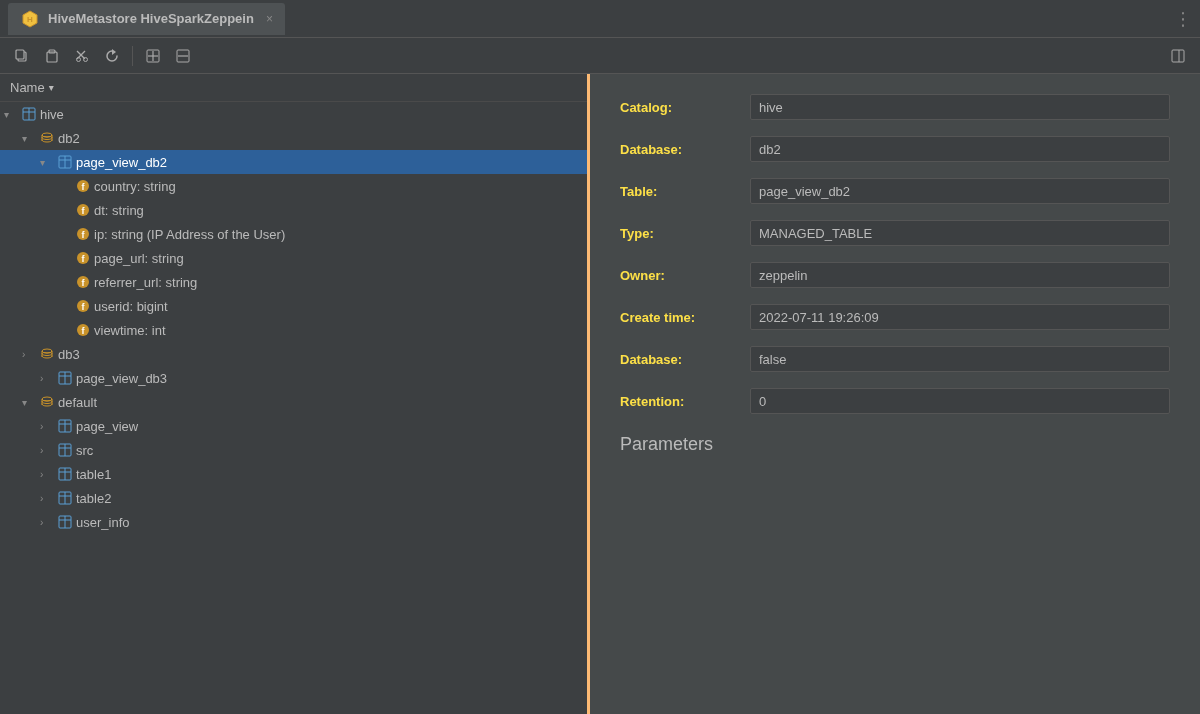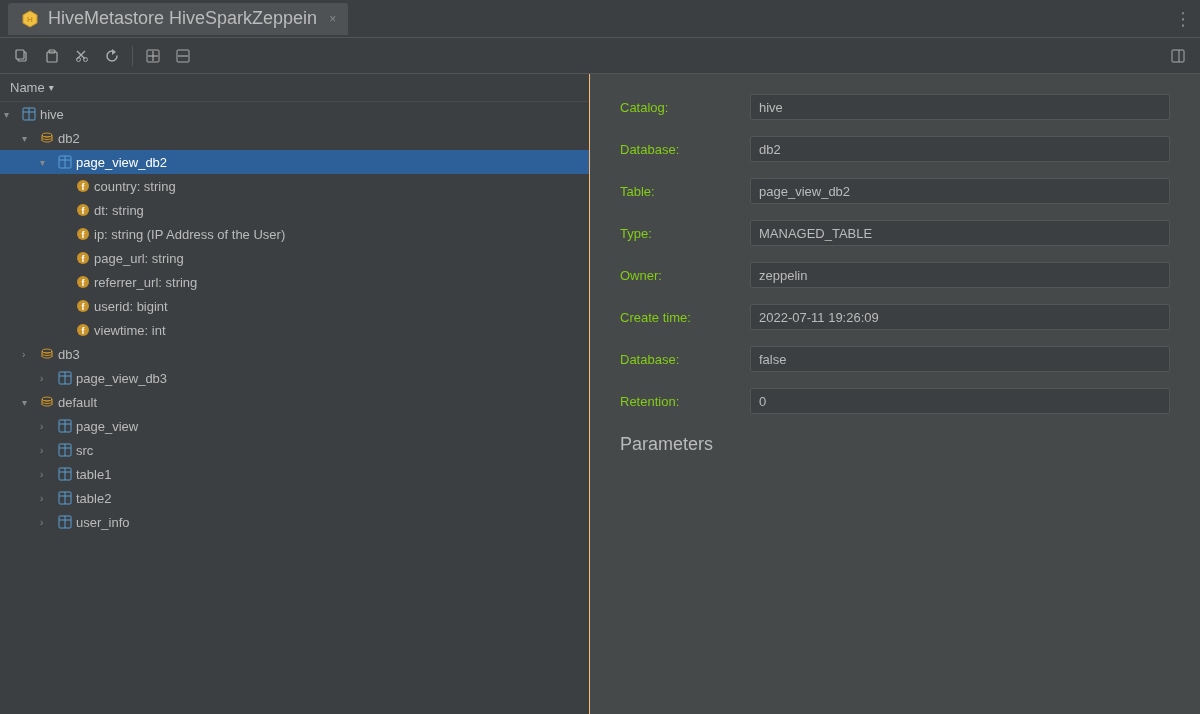--- a/index.html
+++ b/index.html
@@ -27,21 +27,22 @@
       display: flex;
       align-items: center;
       background: #4e5254;
       border-radius: 3px 3px 0 0;
       padding: 4px 12px;
       gap: 8px;
       height: 32px;
     }
     .title-tab-text {
       color: #bbbbbb;
-      font-size: 18px;
+      font-size: 13px;
+      font-weight: bold;
     }
     .title-tab-close {
       color: #888;
       cursor: pointer;
       font-size: 12px;
       margin-left: 4px;
     }
     .title-bar-more {
       color: #888;
       font-size: 18px;
@@ -94,21 +95,21 @@
     .main-layout {
       display: flex;
       height: calc(714px - 38px - 36px);
     }
 
     
     .tree-panel {
       width: 590px;
       min-width: 590px;
       background: #3c3f41;
-      border-right: 1px solid #fdba74;
+      border-right: 3px solid #fdba74;
       overflow-y: auto;
       overflow-x: hidden;
     }
     .tree-header {
       display: flex;
       align-items: center;
       padding: 6px 10px;
       font-size: 13px;
       color: #bbbbbb;
       border-bottom: 1px solid #4a4a4a;
@@ -157,23 +158,24 @@
       overflow-y: auto;
       padding: 20px 30px;
     }
     .detail-row {
       display: flex;
       align-items: center;
       margin-bottom: 16px;
     }
     .detail-label {
       width: 130px;
-      color: #84cc16;
+      color: #fde047;
       font-size: 13px;
       flex-shrink: 0;
+      font-weight: bold;
     }
     .detail-value {
       flex: 1;
       background: #3c3f41;
       border: 1px solid #555;
       border-radius: 2px;
       padding: 4px 8px;
       color: #bbbbbb;
       font-size: 13px;
       min-height: 26px;

